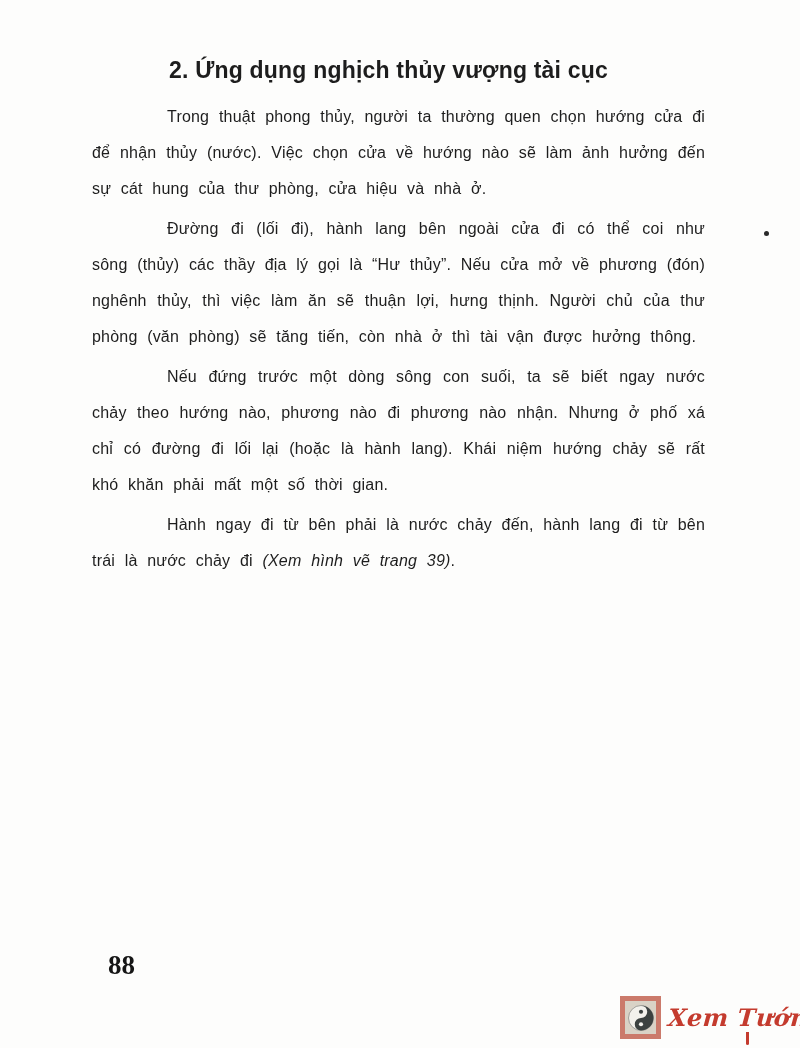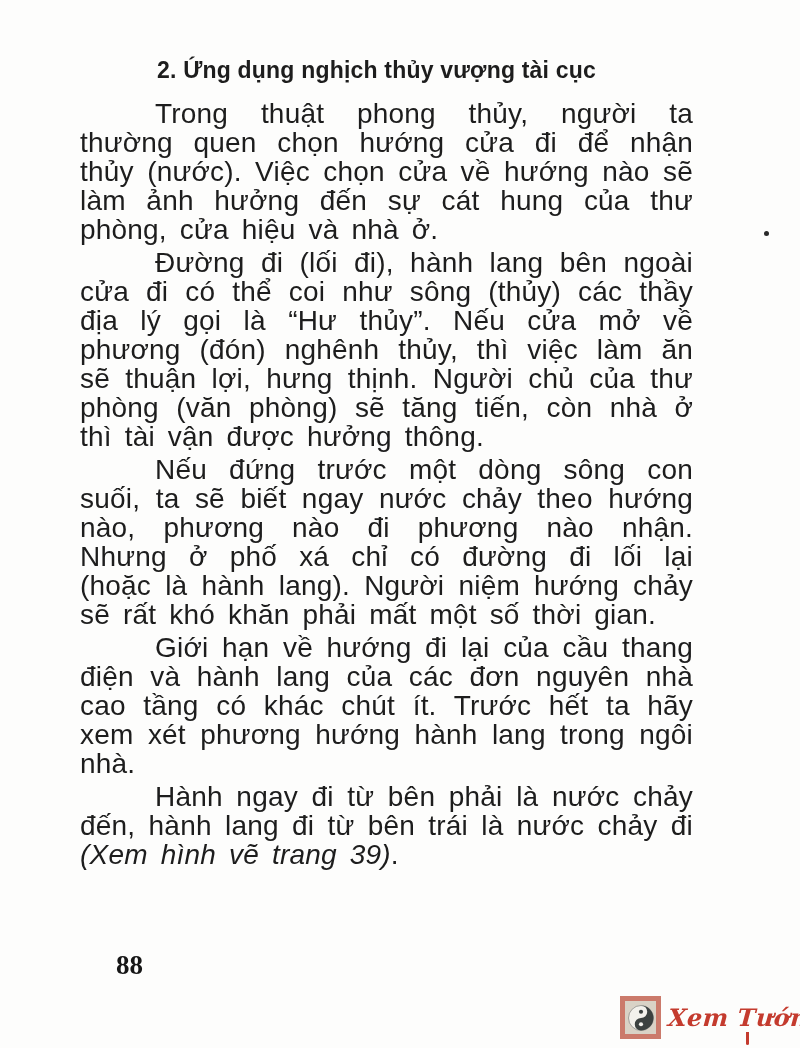--- a/index.html
+++ b/index.html
@@ -14,45 +14,45 @@
     position:relative;
     width:800px;
     height:1048px;
     background:var(--paper);
     overflow:hidden;
     font-family:"Liberation Sans",sans-serif;
     color:var(--ink);
   }
   .content{
     position:absolute;
-    left:80px;
+    left:92px;
     top:54px;
     width:625px;
   }
   .heading{
     font-size:23px;
     line-height:32px;
     font-weight:bold;
     margin:0 0 13px 77px;
     letter-spacing:0.2px;
     white-space:nowrap;
   }
   .body-text p{
     margin:0 12px 4px 0;
-    font-size:28px;
-    line-height:29px;
+    font-size:16px;
+    line-height:36px;
     text-align:justify;
     text-indent:75px;
     word-spacing:5px;
     letter-spacing:0.2px;
   }
   .em{font-style:italic;}
   .page-number{
     position:absolute;
-    left:116px;
+    left:108px;
     top:950px;
     font-family:"Liberation Serif",serif;
     font-size:27px;
     font-weight:bold;
     color:#161616;
   }
   .artifact-dot{
     position:absolute;
     left:764px;
     top:231px;
@@ -101,22 +101,21 @@
 </head>
 <body>
 
 <div class="page">
 
   <div class="content">
     <h2 class="heading">2. Ứng dụng nghịch thủy vượng tài cục</h2>
     <div class="body-text">
         <p><span>Trong thuật phong thủy, người ta thường quen chọn hướng cửa đi để nhận thủy (nước). Việc chọn cửa về hướng nào sẽ làm ảnh hưởng đến sự cát hung của thư phòng, cửa hiệu và nhà ở.</span></p>
         <p><span>Đường đi (lối đi), hành lang bên ngoài cửa đi có thể coi như sông (thủy) các thầy địa lý gọi là “Hư thủy”. Nếu cửa mở về phương (đón) nghênh thủy, thì việc làm ăn sẽ thuận lợi, hưng thịnh. Người chủ của thư phòng (văn phòng) sẽ tăng tiến, còn nhà ở thì tài vận được hưởng thông.</span></p>
-        <p><span>Nếu đứng trước một dòng sông con suối, ta sẽ biết ngay nước chảy theo hướng nào, phương nào đi phương nào nhận. Nhưng ở phố xá chỉ có đường đi lối lại (hoặc là hành lang). Người niệm hướng chảy sẽ rất khó khăn phải mất một số thời gian.</span></p>
-        <p><span>Giới hạn về hướng đi lại của cầu thang điện và hành lang của các đơn nguyên nhà cao tầng có khác chút ít. Trước hết ta hãy xem xét phương hướng hành lang trong ngôi nhà.</span></p>
+        <p><span>Nếu đứng trước một dòng sông con suối, ta sẽ biết ngay nước chảy theo hướng nào, phương nào đi phương nào nhận. Nhưng ở phố xá chỉ có đường đi lối lại (hoặc là hành lang). Khái niệm hướng chảy sẽ rất khó khăn phải mất một số thời gian.</span></p>
         <p><span>Hành ngay đi từ bên phải là nước chảy đến, hành lang đi từ bên trái là nước chảy đi </span><span class="em">(Xem hình vẽ trang 39)</span><span>.</span></p>
       </div>
   </div>
 
   <div class="page-number">88</div>
 
   <div class="artifact-dot"></div>
 
   <div class="watermark">
     <span class="yy-box">

